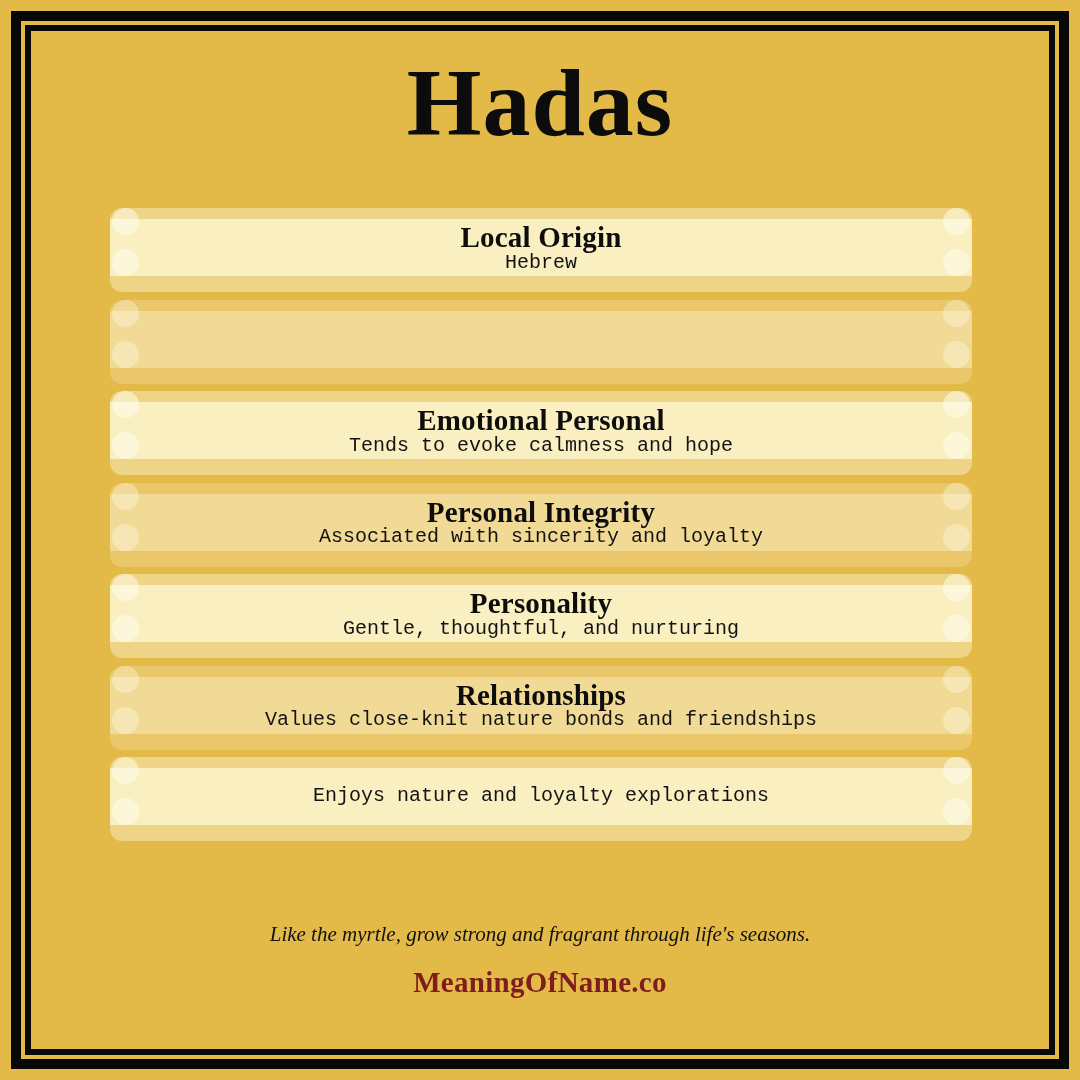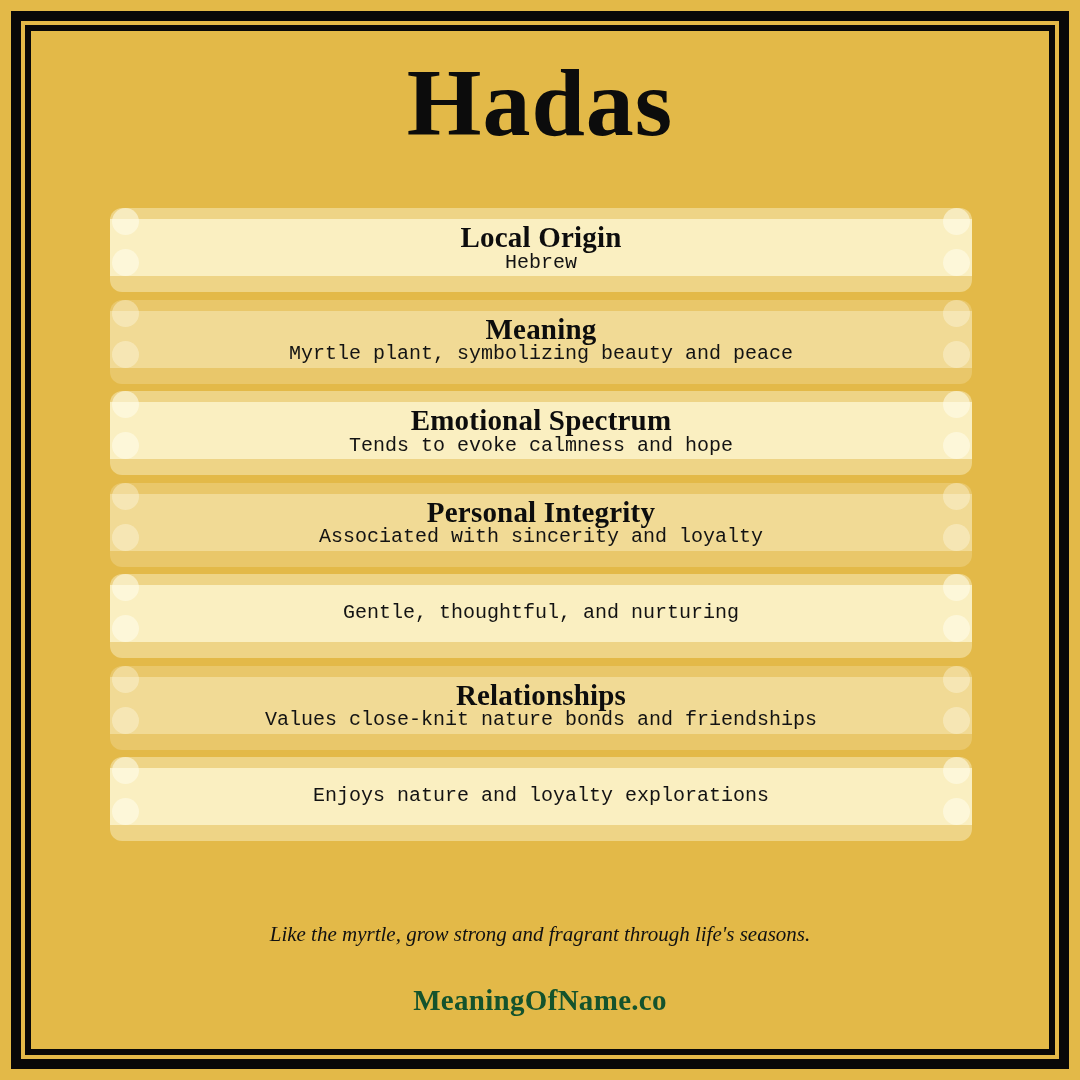--- a/index.html
+++ b/index.html
@@ -159,24 +159,24 @@
   }
 
   .tagline {
     font-size: 21px;
     font-style: italic;
     color: #111111;
     line-height: 1.3;
   }
 
   .brand {
-    margin-top: 36px;
+    margin-top: 18px;
     font-size: 29px;
     font-weight: bold;
-    color: #14532d;
+    color: #7f1d1d;
     letter-spacing: 0.3px;
   }
 </style>
 </head>
 <body>
 
 <div id="poster">
 
   <div class="frame-outer"></div>
   <div class="frame-inner"></div>
@@ -198,34 +198,30 @@
             <span class="value">Hebrew</span>
           </div>
         </div>
         <div class="card">
           <div class="plate"></div>
           <div class="band"></div>
           <div class="pin tl"></div>
           <div class="pin bl"></div>
           <div class="pin tr"></div>
           <div class="pin br"></div>
-          <div class="text-wrap">
-            <span class="label">Meaning</span>
-            <span class="value">Myrtle plant, symbolizing beauty and peace</span>
-          </div>
-        </div>
-        <div class="card bright">
-          <div class="plate"></div>
-          <div class="band"></div>
-          <div class="pin tl"></div>
-          <div class="pin bl"></div>
-          <div class="pin tr"></div>
-          <div class="pin br"></div>
-          <div class="text-wrap">
-            <span class="label">Emotional Spectrum</span>
+        </div>
+        <div class="card bright">
+          <div class="plate"></div>
+          <div class="band"></div>
+          <div class="pin tl"></div>
+          <div class="pin bl"></div>
+          <div class="pin tr"></div>
+          <div class="pin br"></div>
+          <div class="text-wrap">
+            <span class="label">Emotional Personal</span>
             <span class="value">Tends to evoke calmness and hope</span>
           </div>
         </div>
         <div class="card">
           <div class="plate"></div>
           <div class="band"></div>
           <div class="pin tl"></div>
           <div class="pin bl"></div>
           <div class="pin tr"></div>
           <div class="pin br"></div>
@@ -235,20 +231,21 @@
           </div>
         </div>
         <div class="card bright">
           <div class="plate"></div>
           <div class="band"></div>
           <div class="pin tl"></div>
           <div class="pin bl"></div>
           <div class="pin tr"></div>
           <div class="pin br"></div>
           <div class="text-wrap">
+            <span class="label">Personality</span>
             <span class="value">Gentle, thoughtful, and nurturing</span>
           </div>
         </div>
         <div class="card">
           <div class="plate"></div>
           <div class="band"></div>
           <div class="pin tl"></div>
           <div class="pin bl"></div>
           <div class="pin tr"></div>
           <div class="pin br"></div>

